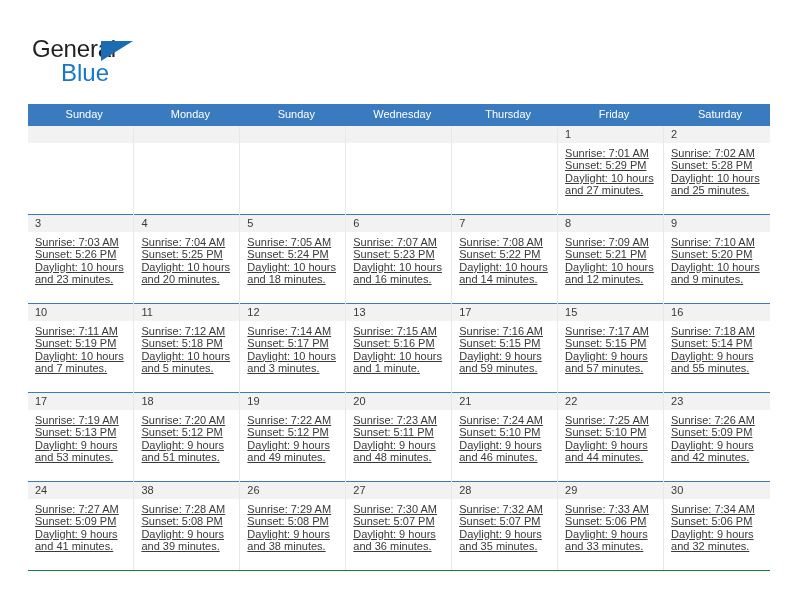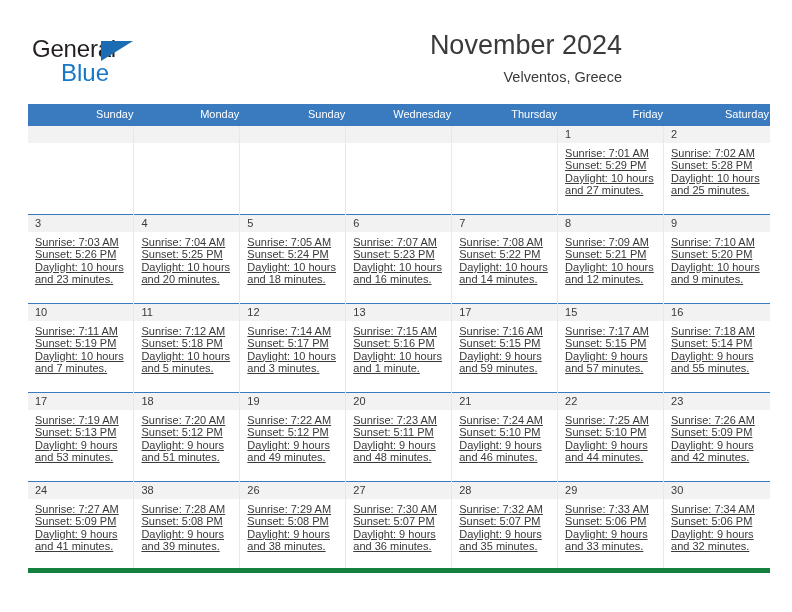--- a/index.html
+++ b/index.html
@@ -103,37 +103,37 @@
     padding: 0;
     margin: 0;
     vertical-align: top;
   }
 
   .dow {
     background: #3A7BBF;
     color: #FFFFFF;
     font-size: 11px;
     font-weight: normal;
-    text-align: right;
+    text-align: center;
     height: 21px;
     line-height: 21px;
     padding-left: 7px !important;
     box-sizing: border-box;
     border-right: 1px solid #3A7BBF;
   }
 
   .daycell {
     height: 89px;
     box-sizing: border-box;
     background: #FFFFFF;
     border-top: 1px solid #3A7BBF;
     border-right: 1px solid #E8E8E8;
   }
   .daycell.last-col { border-right: none; }
-  .weekrow.last .daycell { border-bottom: 5px solid #15803d; }
+  .weekrow.last .daycell { border-bottom: 1px solid #15803d; }
 
   .daynum-bar {
     background: #F2F2F2;
     height: 17px;
     line-height: 17px;
     padding-left: 7px;
     font-size: 11px;
     color: #3A3A3A;
     box-sizing: border-box;
   }
@@ -154,24 +154,20 @@
 <div class="page">
 
   <div class="header">
 
     <div class="brand">
       <span class="brand-general">General</span>
       <span class="brand-triangle"></span>
       <span class="brand-blue">Blue</span>
     </div>
 
-    <div class="title-block">
-      <h1 class="cal-title">November 2024</h1>
-      <p class="cal-subtitle">Velventos, Greece</p>
-    </div>
 
   </div>
 
   <table class="calendar">
     <thead>
       <tr id="dow-row">
           <th class="dow">Sunday</th>
           <th class="dow">Monday</th>
           <th class="dow">Sunday</th>
           <th class="dow">Wednesday</th>

